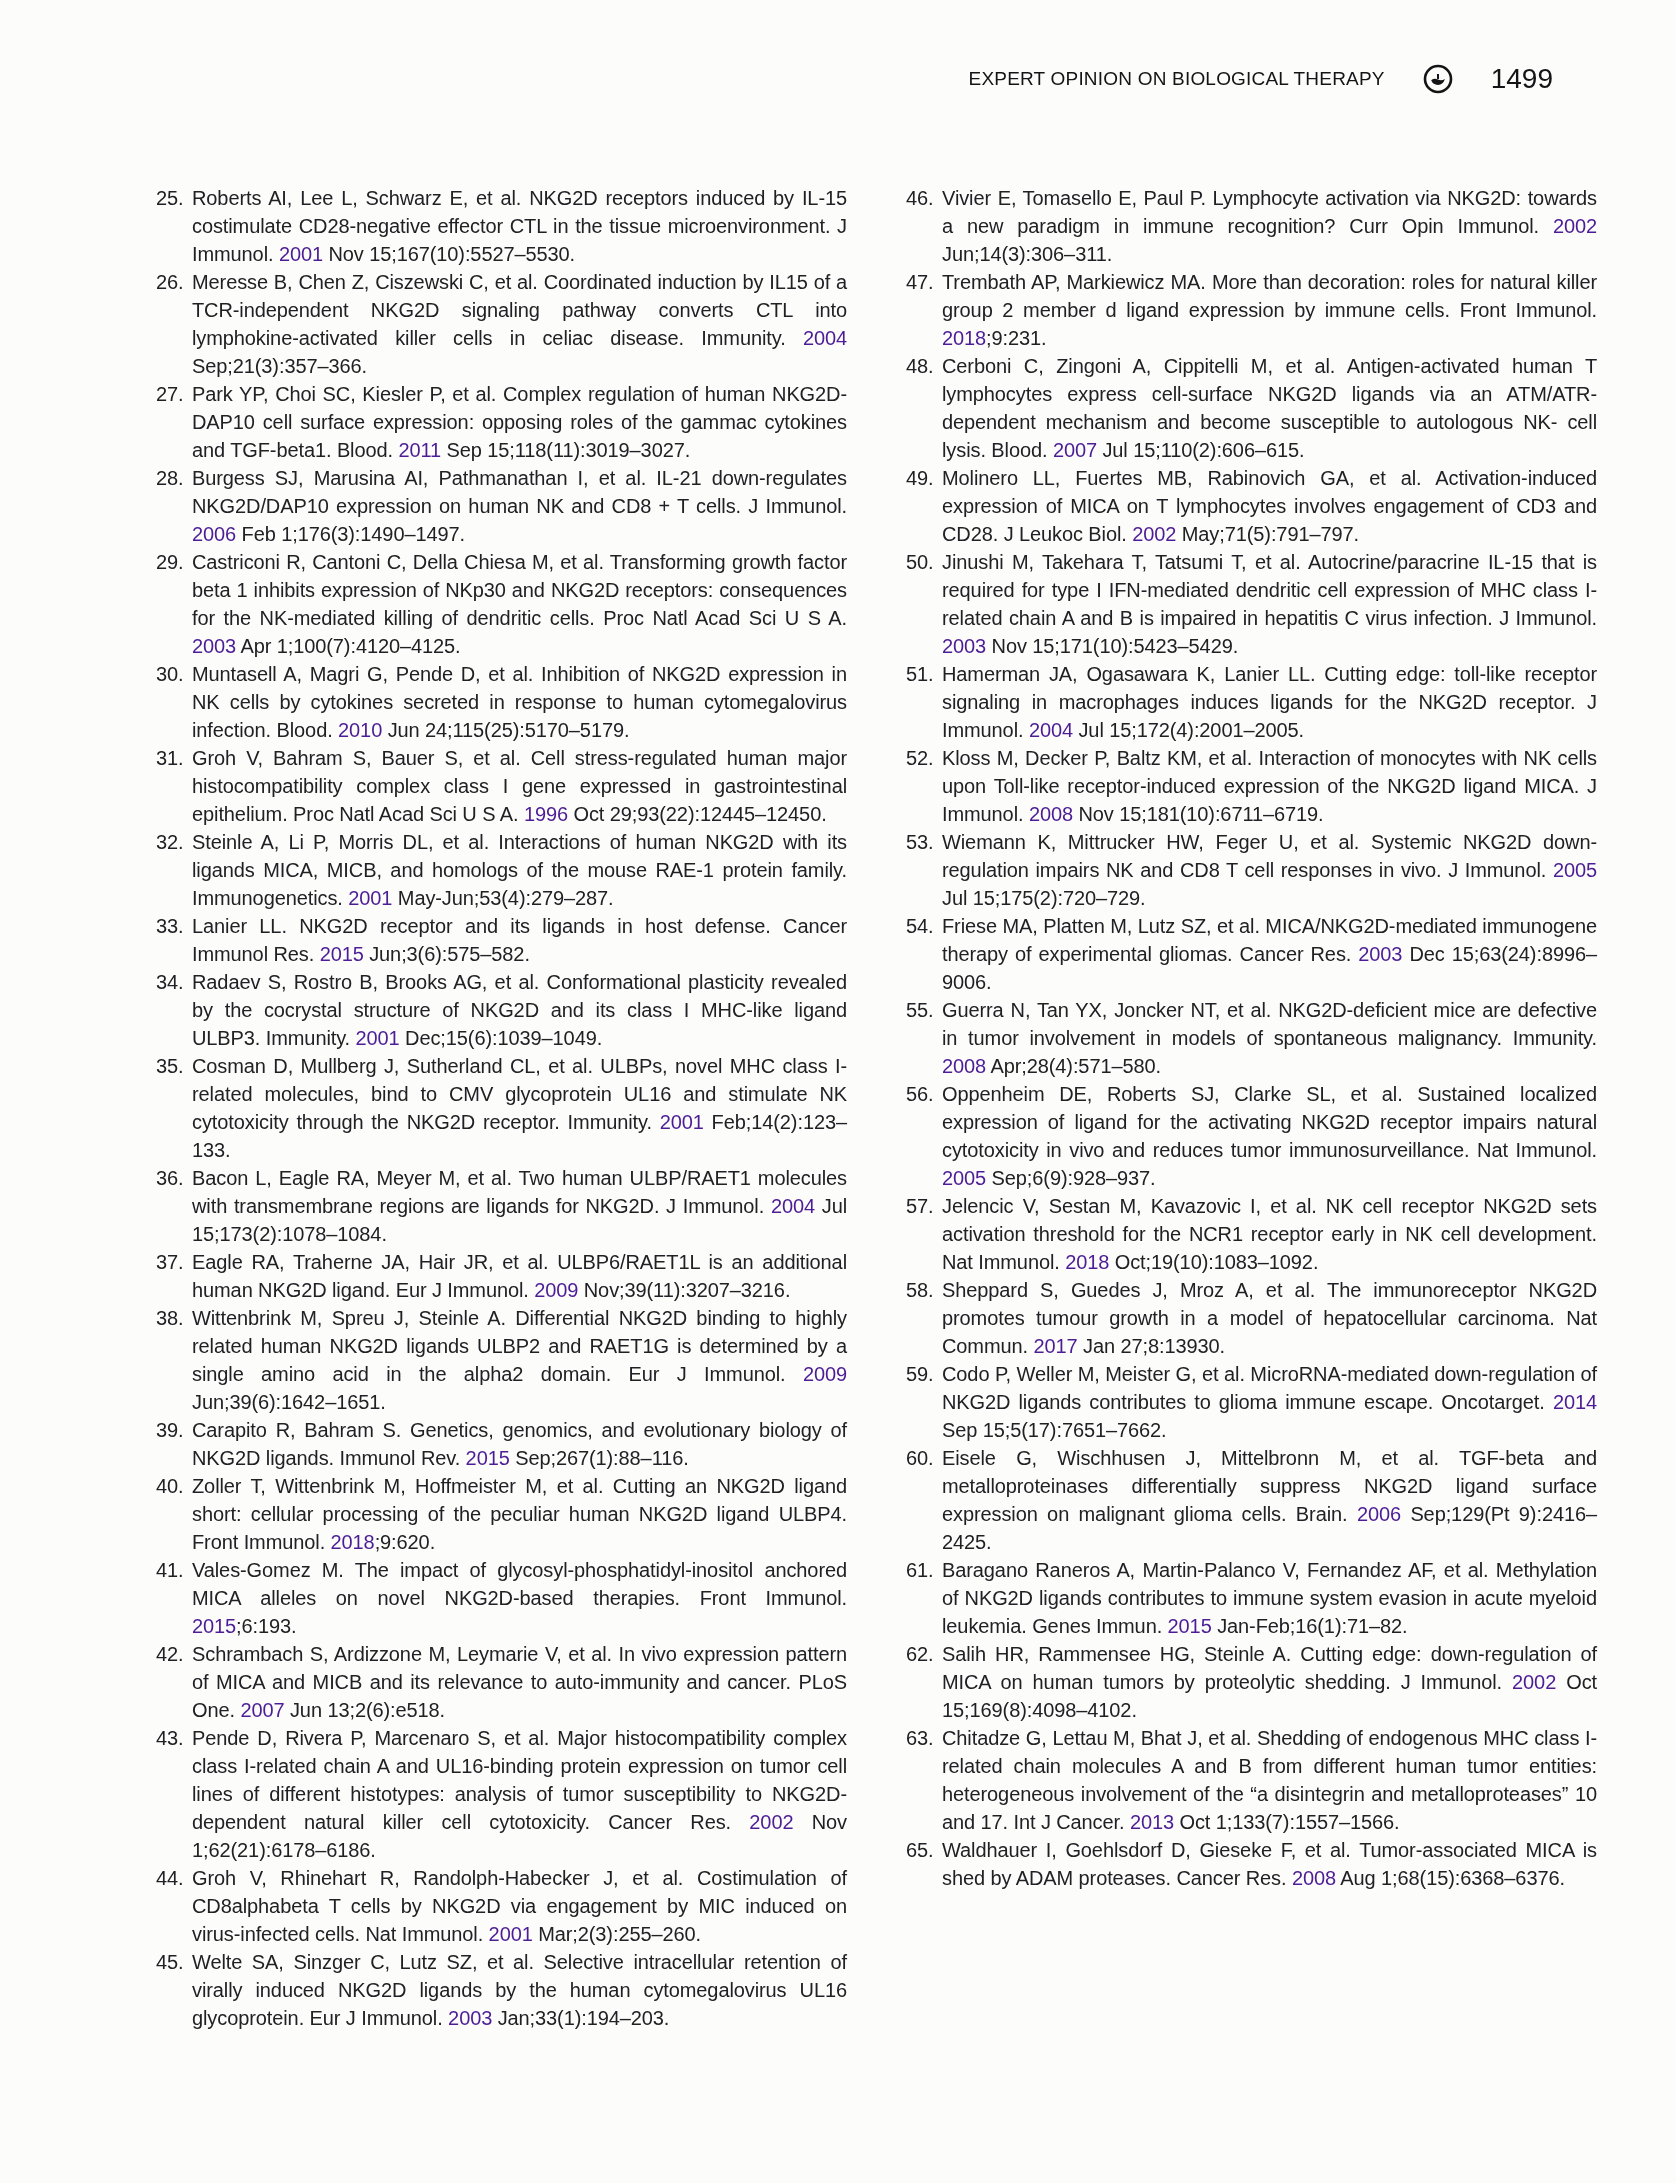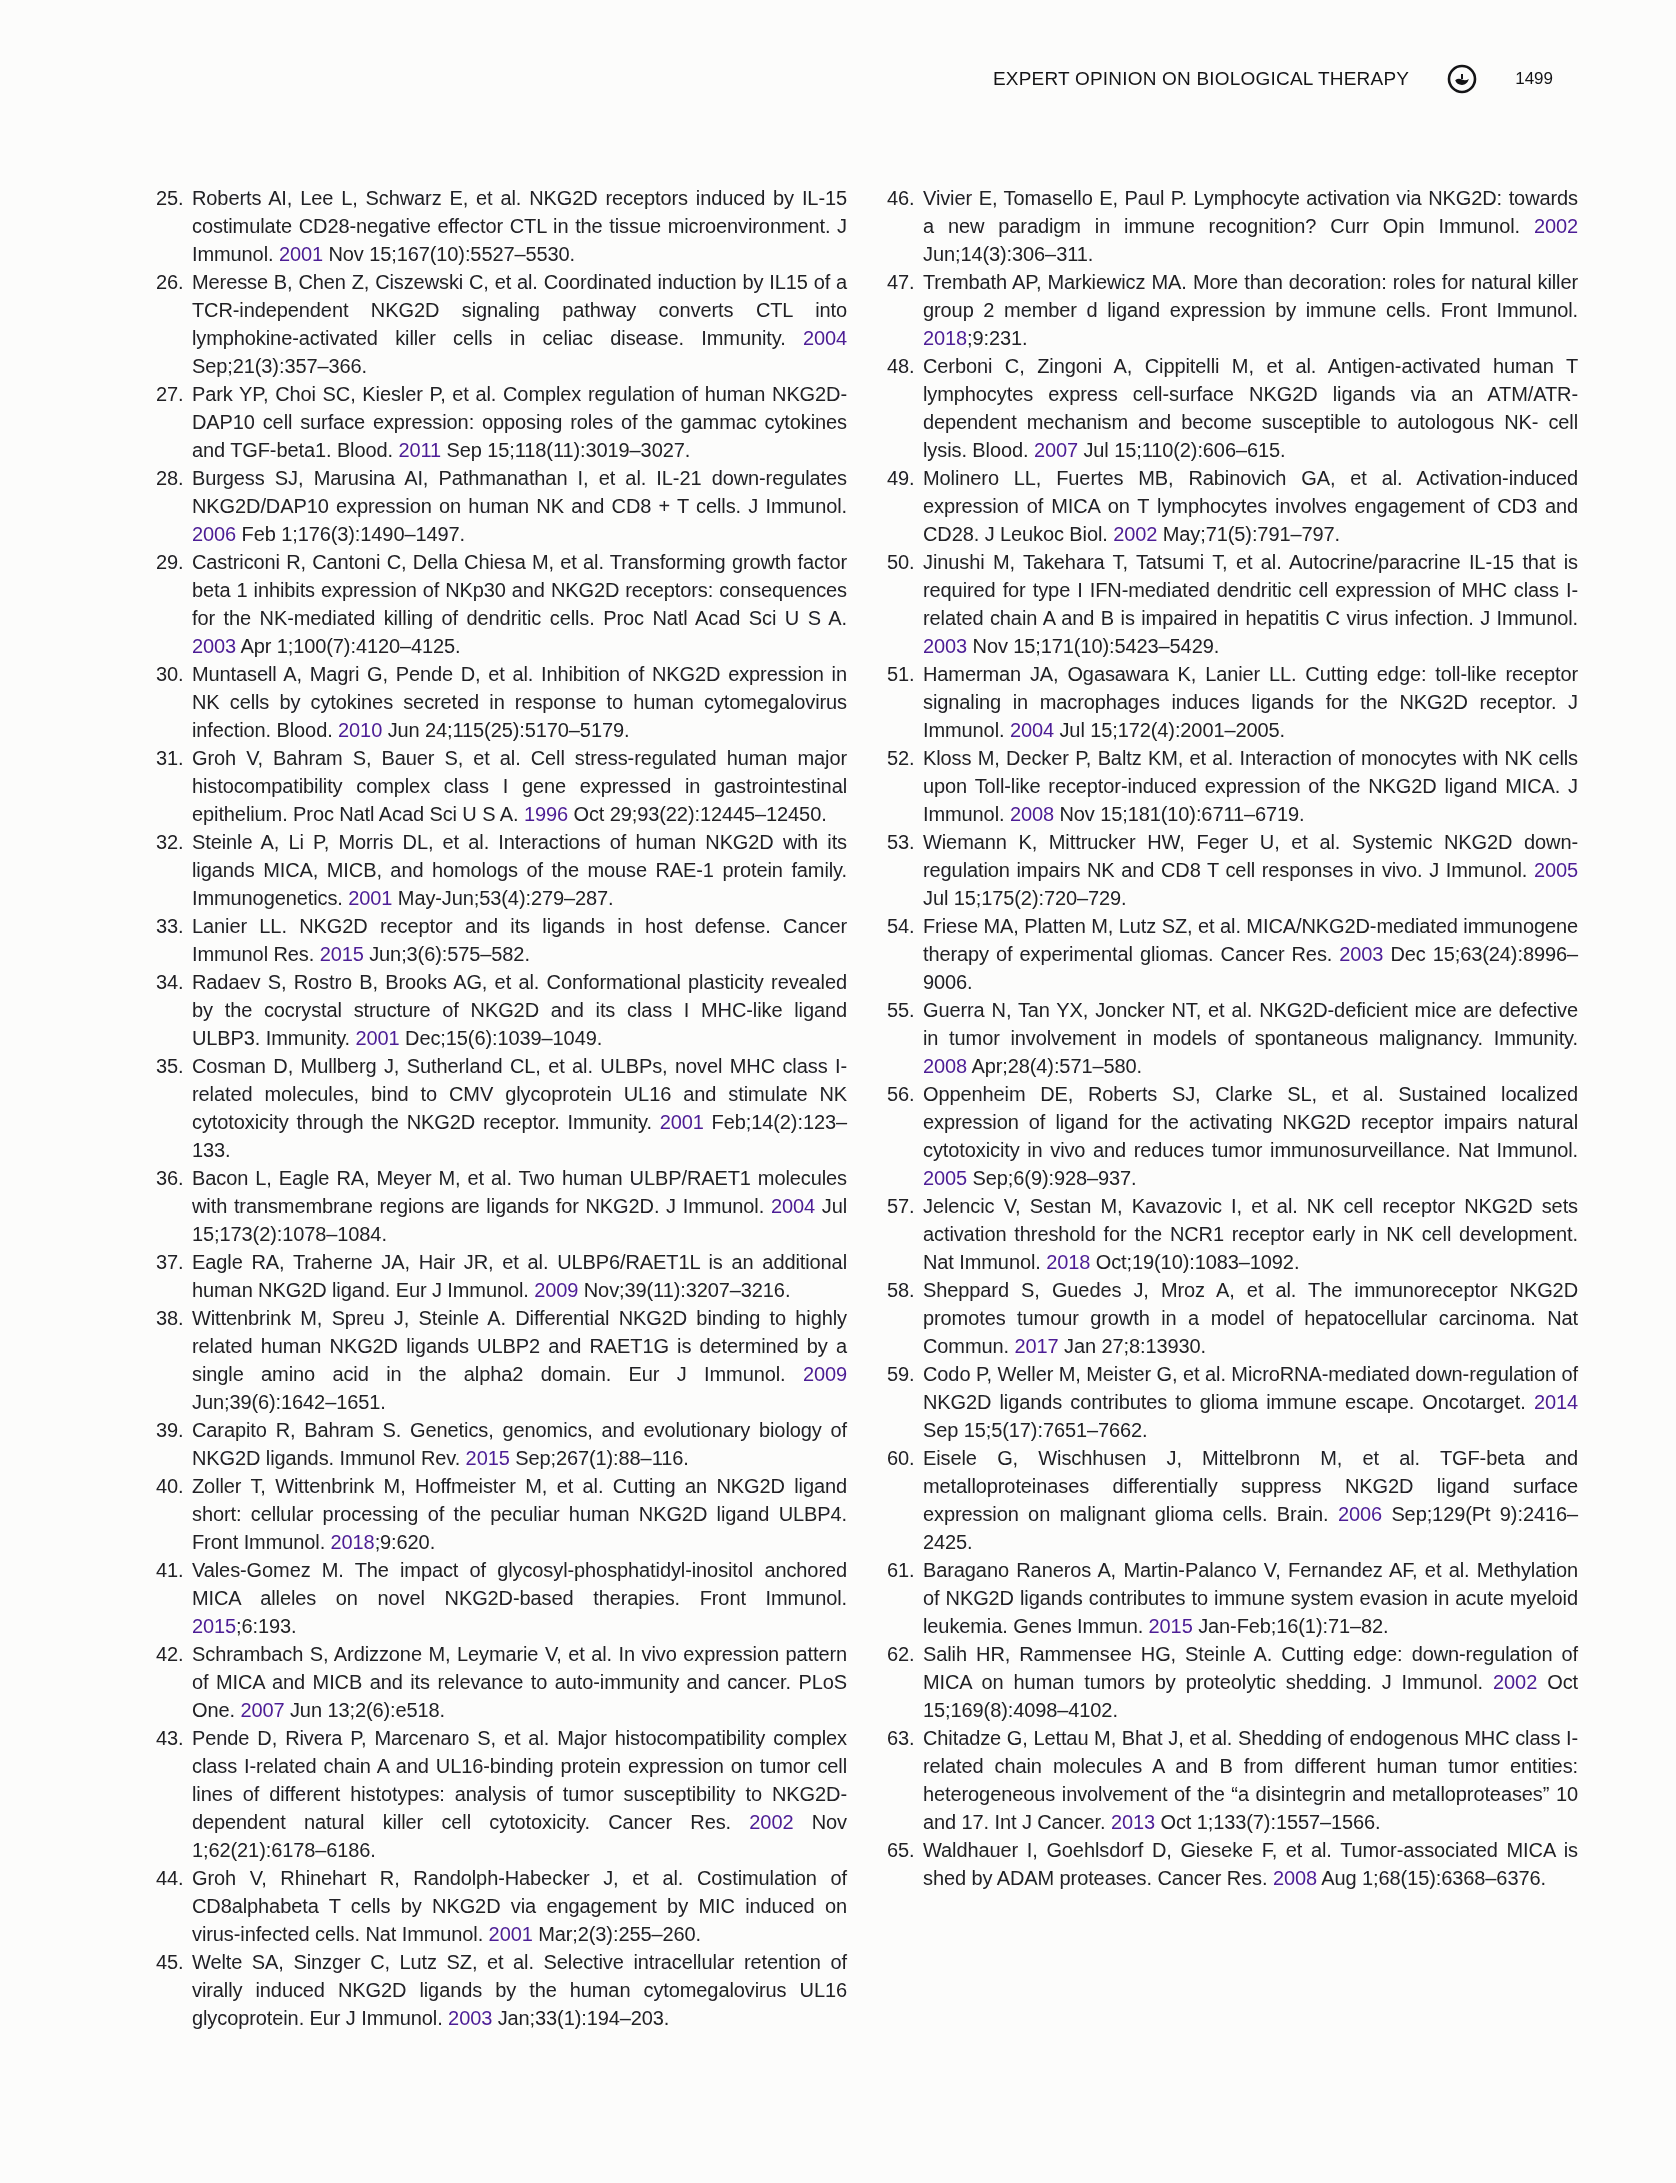--- a/index.html
+++ b/index.html
@@ -20,27 +20,27 @@
     align-items: center;
     gap: 37px;
   }
   .journal-title {
     font-size: 19px;
     letter-spacing: 0.2px;
     color: #141416;
     white-space: nowrap;
   }
   .logo { display: inline-flex; align-items: center; }
-  .page-number { font-size: 17px; color: #141416; }
+  .page-number { font-size: 28px; color: #141416; }
   .columns {
     position: absolute;
     top: 184px;
     left: 156px;
     display: flex;
-    gap: 40px;
+    gap: 59px;
   }
   .col { width: 691px; }
   .ref {
     position: relative;
     padding-left: 36px;
     font-size: 20px;
     line-height: 28px;
     text-align: justify;
     letter-spacing: -0.1px;
     hyphens: auto;

